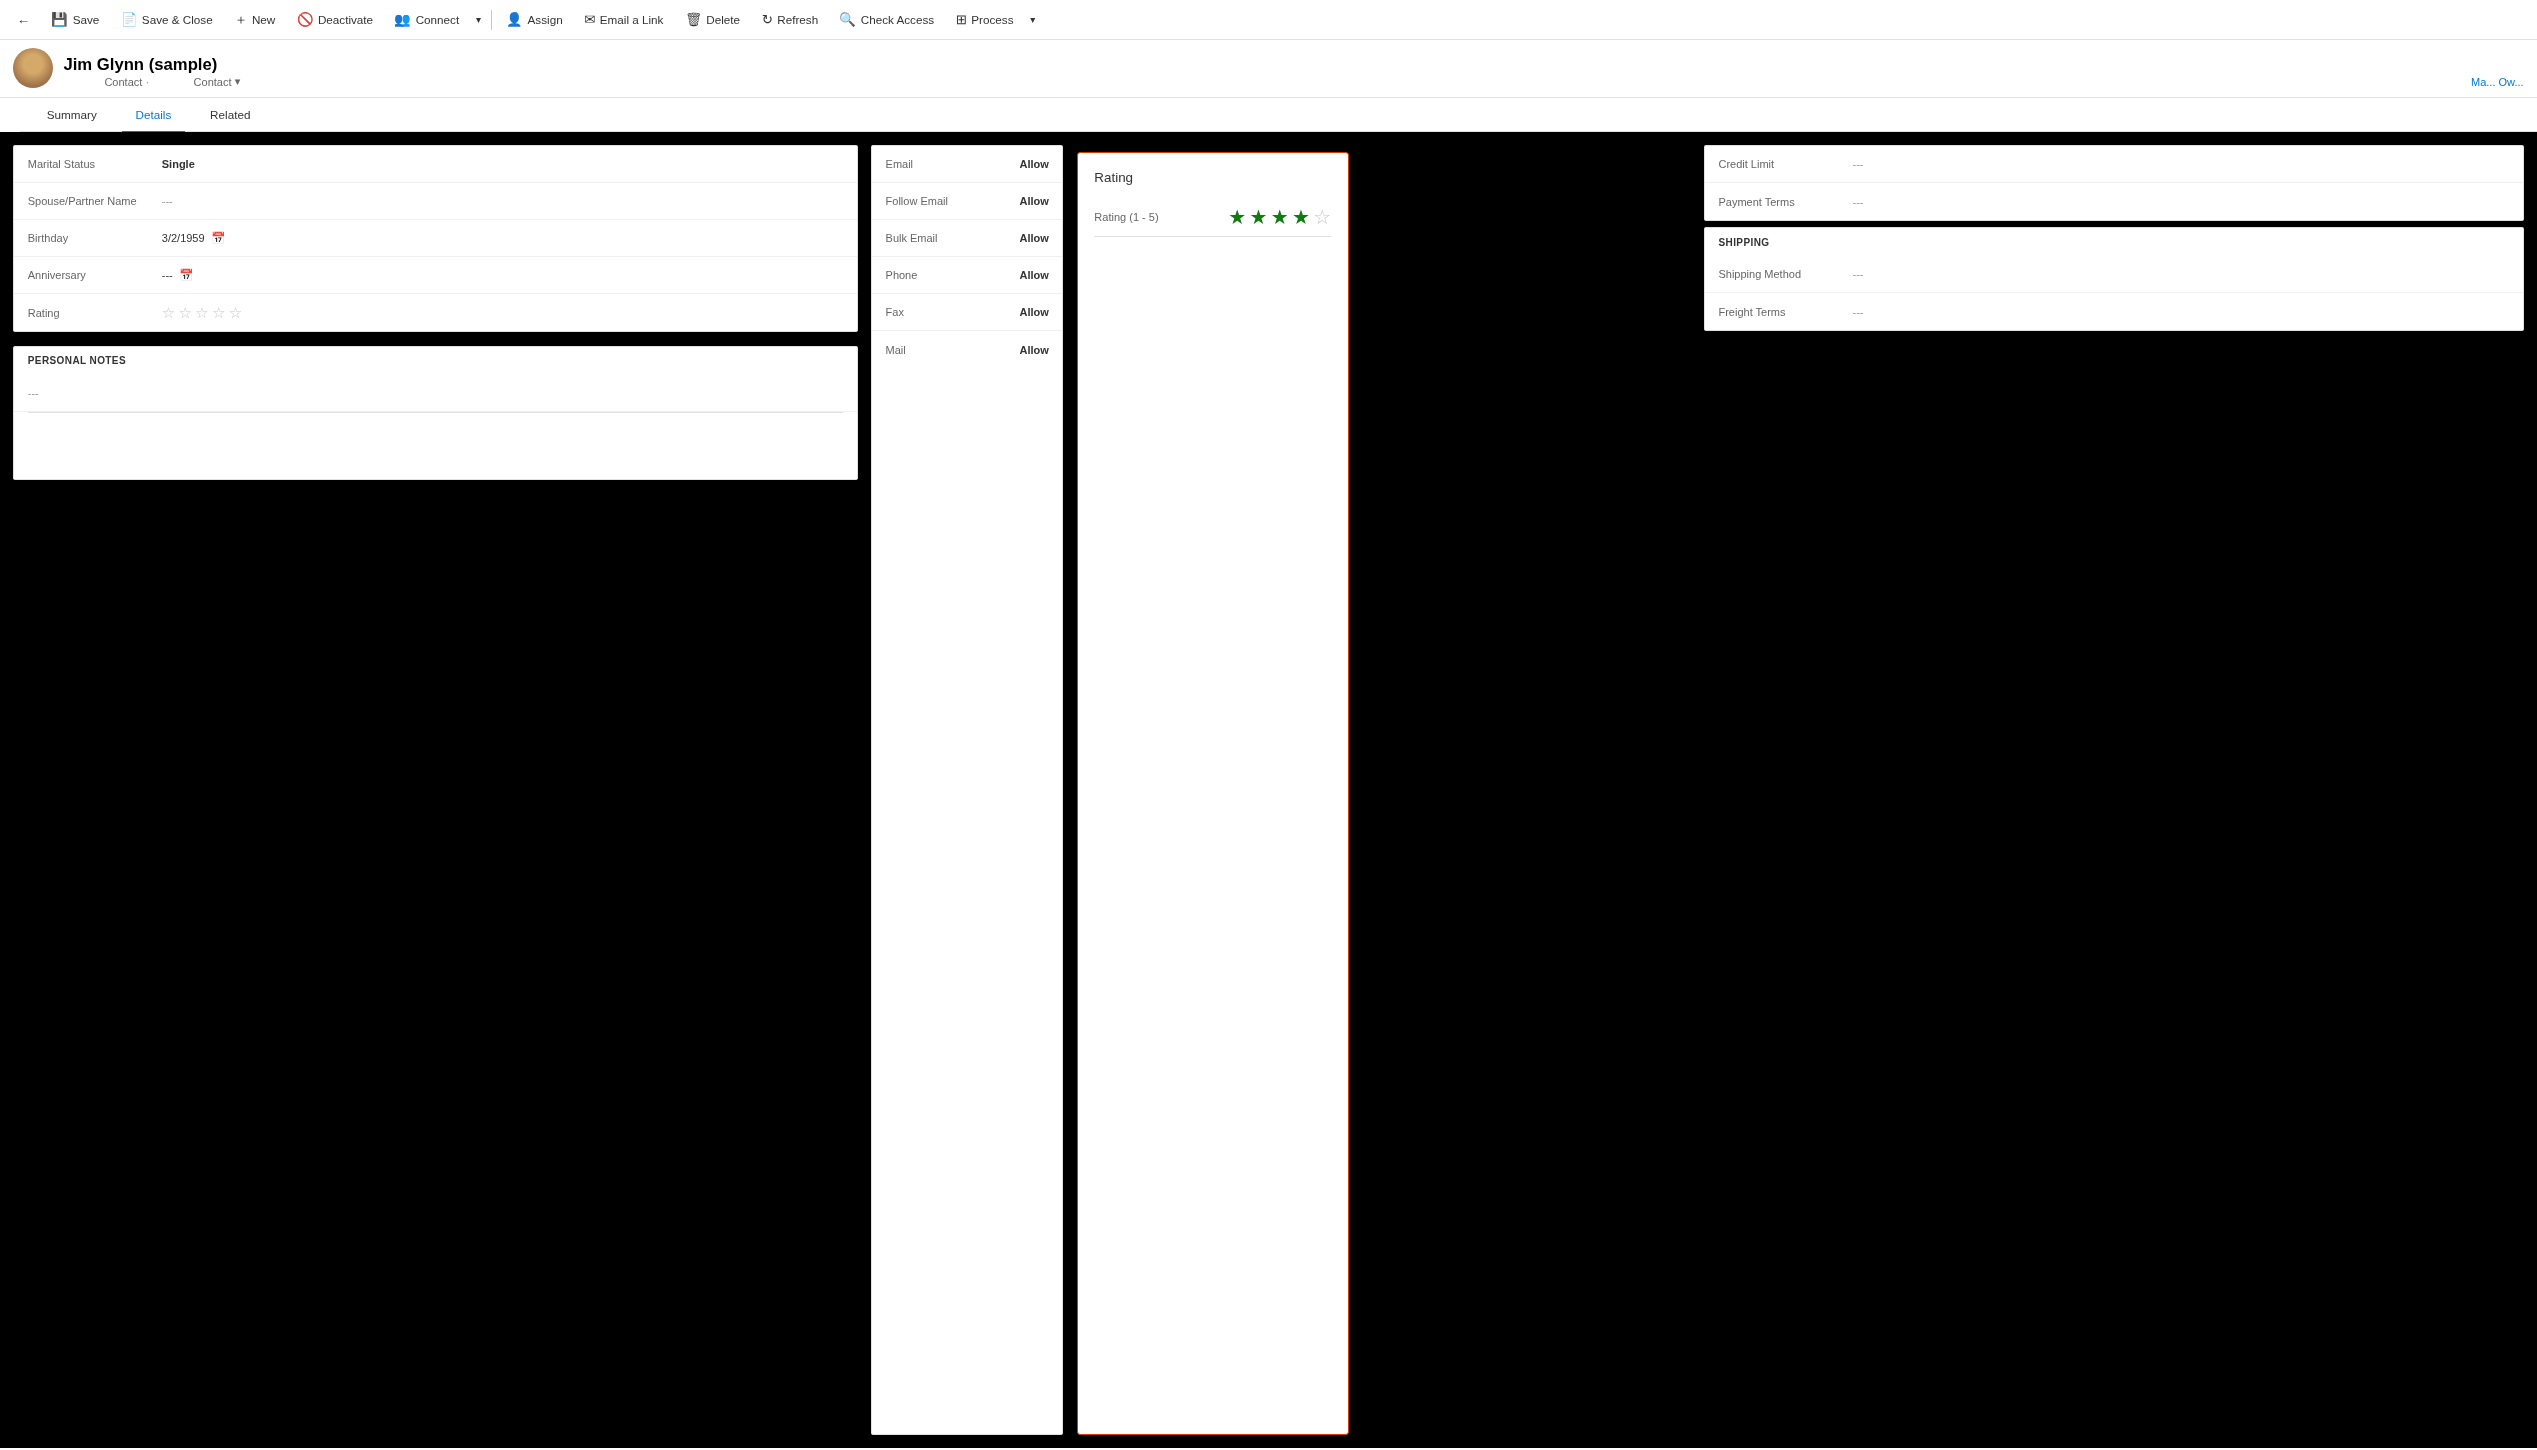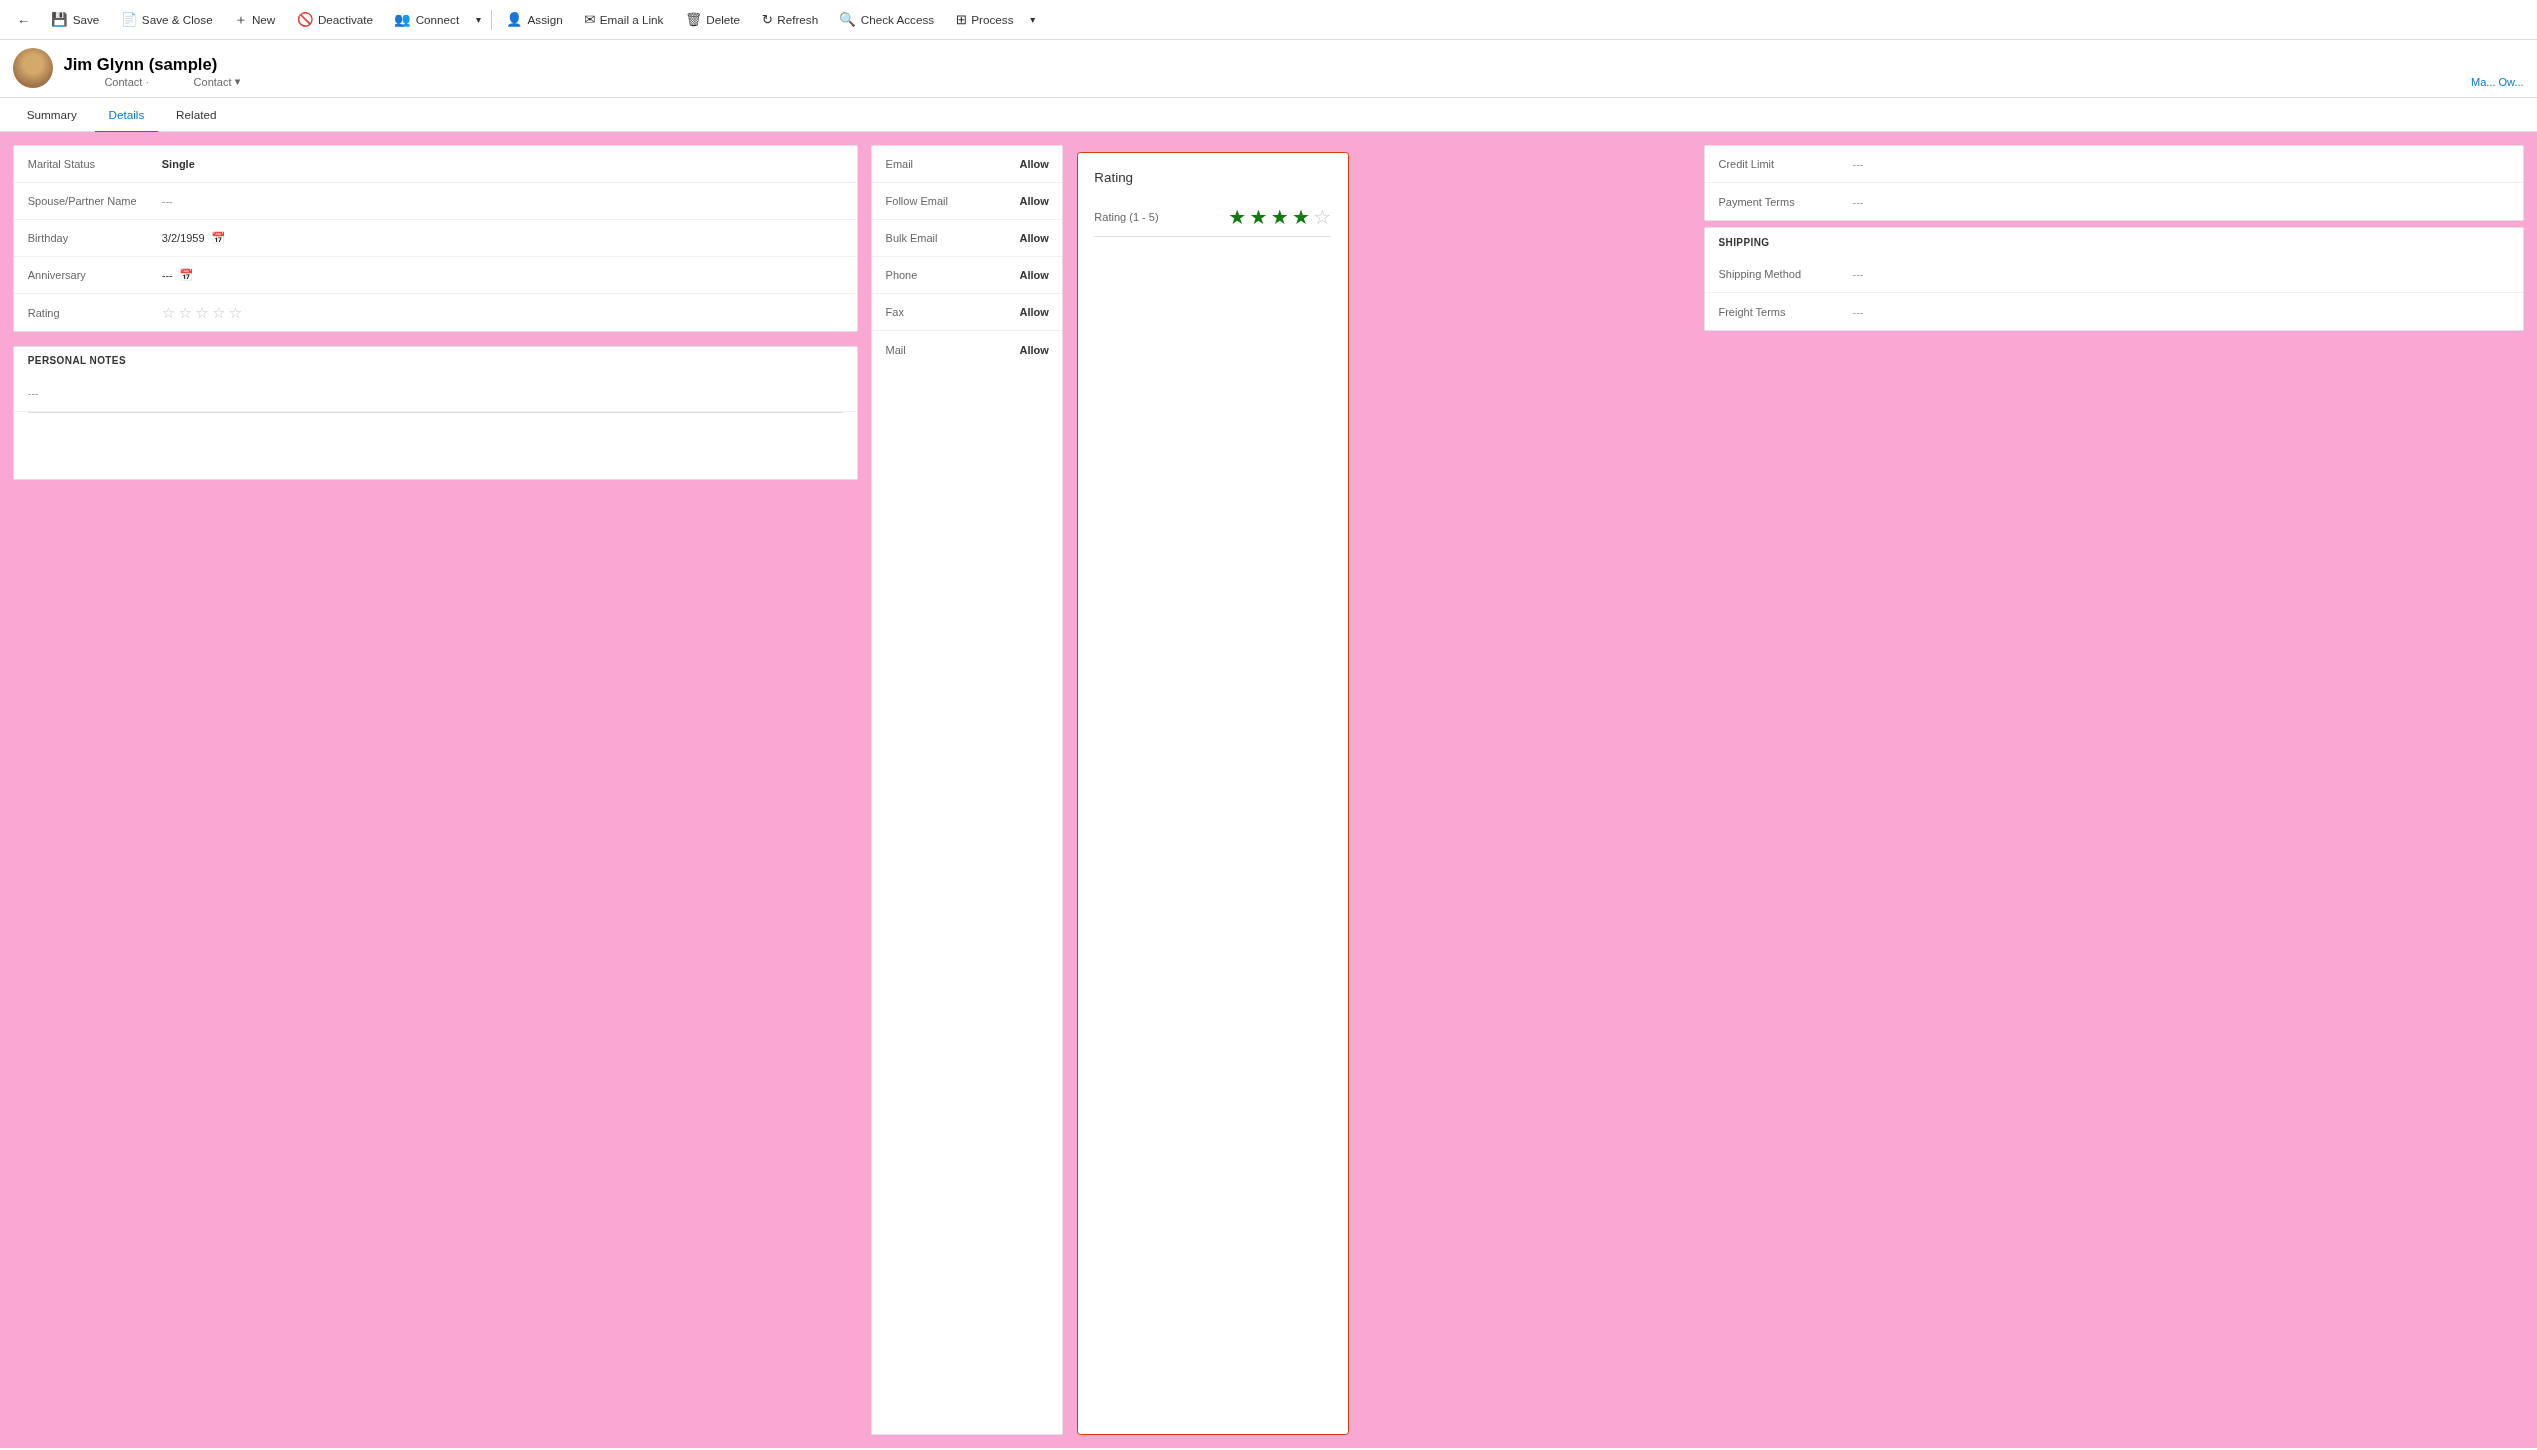--- a/index.html
+++ b/index.html
@@ -70,42 +70,43 @@
     .record-subtitle .sep { color: #999; }
     .breadcrumb-link { color: #666; margin-left: 41px; }
     .breadcrumb-dropdown { cursor: pointer; }
     .header-right { margin-left: auto; font-size: 11px; color: #0078d4; }
 
     
     .tabs {
       display: flex;
       padding: 0 13.4px;
       border-bottom: 0.8px solid #e0e0e0;
-      gap: 5px;
+      gap: 12px;
+      margin-left: 20px;
     }
     .tab {
       padding: 10px 13.4px;
       font-size: 11.7px;
       color: #333;
       cursor: pointer;
       border-bottom: 1.7px solid transparent;
       margin-bottom: -0.8px;
     }
     .tab.active {
       color: #0078d4;
       border-bottom: 1.7px solid #0078d4;
       font-weight: 500;
     }
 
     
     .main-content {
       display: flex;
       padding: 13.4px;
       gap: 13.4px;
-      background: #f9a8d4;
+      background: #000000;
       min-height: calc(100vh - 134px);
     }
 
     
     .card {
       background: #fff;
       border: 0.8px solid #e0e0e0;
       border-radius: 1.7px;
     }
 

